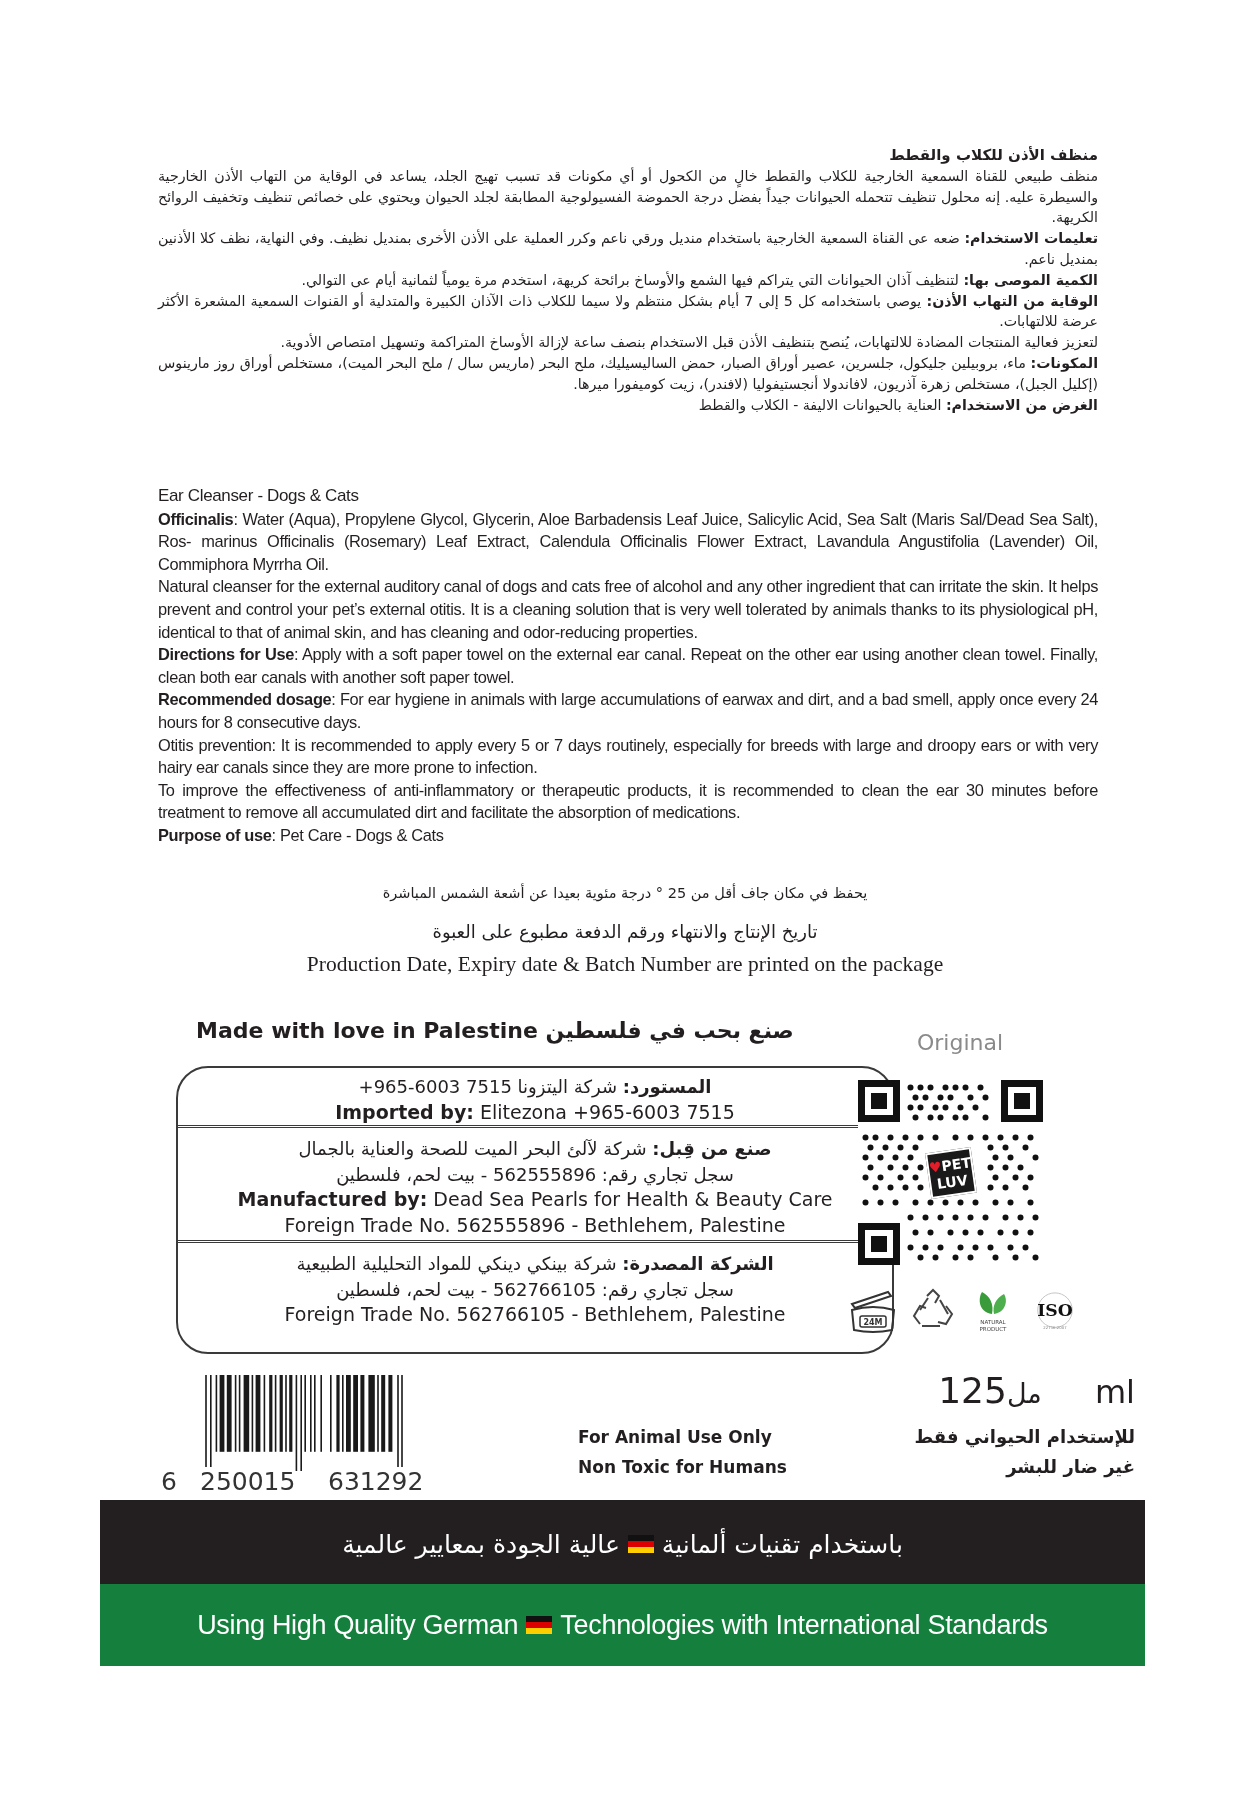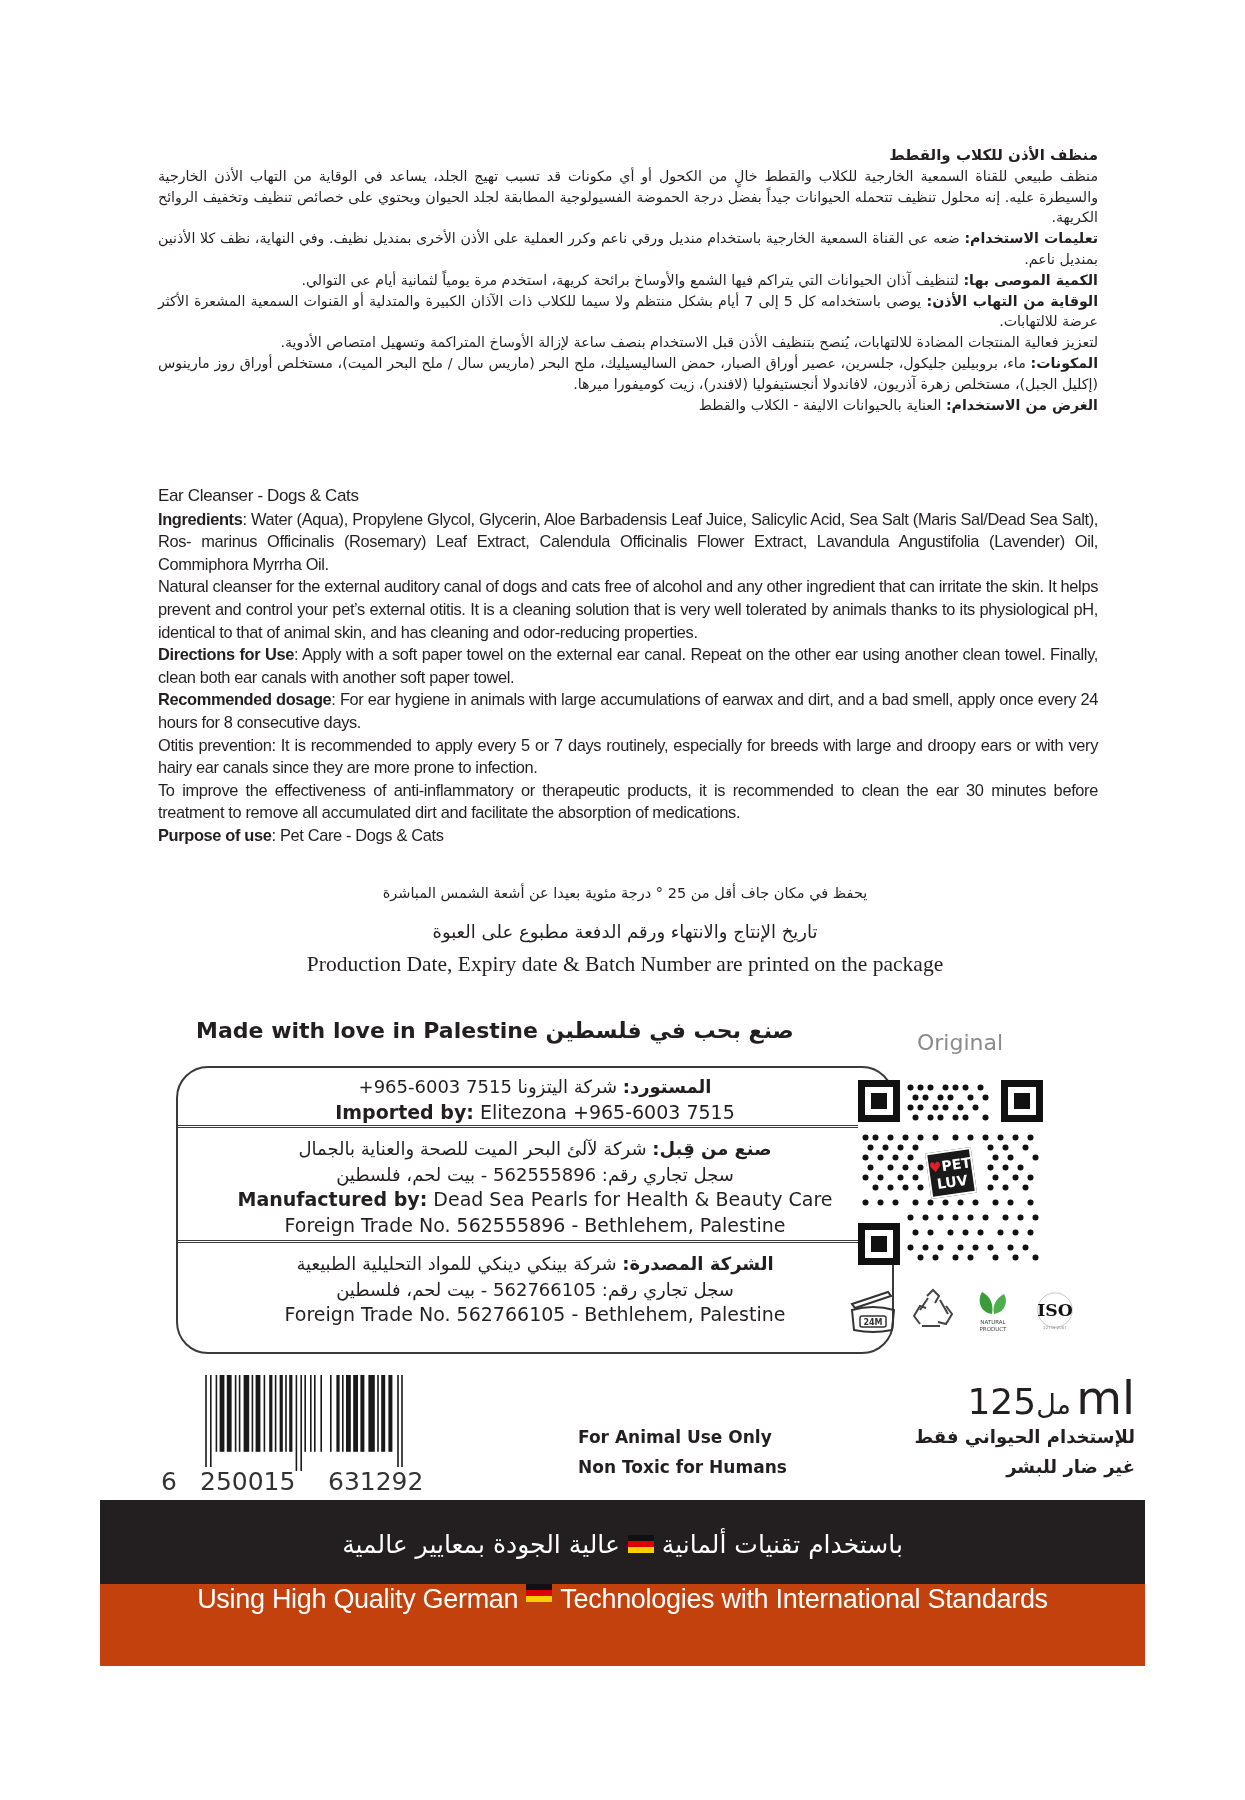--- a/index.html
+++ b/index.html
@@ -80,36 +80,36 @@
 
     .animal-en {
       position: absolute; left: 578px; top: 1422px; width: 270px;
       font-family: "DejaVu Sans", sans-serif; font-weight: bold; font-size: 17px; line-height: 30px; color: #231f20;
     }
     .volume {
       position: absolute; left: 895px; top: 1370px; width: 240px; text-align: right;
       font-family: "DejaVu Sans", sans-serif; color: #231f20; white-space: nowrap;
     }
     .volume .num { font-size: 36px; }
-    .volume .unit { font-size: 47px; }
+    .volume .unit { font-size: 32px; margin-left: 48px; }
     .volume .unit-ar { font-size: 27px; }
     .animal-ar {
       position: absolute; left: 860px; top: 1422px; width: 275px; text-align: right; direction: rtl;
       font-family: "DejaVu Sans", sans-serif; font-weight: bold; font-size: 18px; line-height: 30px; color: #231f20;
     }
 
     .banner { position: absolute; left: 100px; top: 1500px; width: 1045px; height: 166px; }
     .banner-top {
       position: absolute; left: 0; top: 0; width: 100%; height: 88px; background: #231f20;
       display: flex; align-items: center; justify-content: center;
       direction: rtl; font-family: "DejaVu Sans", sans-serif; font-size: 25px; color: #ffffff;
     }
     .banner-bottom {
-      position: absolute; left: 0; top: 84px; width: 100%; height: 82px; background: #c2410c;
-      display: flex; align-items: flex-start; justify-content: center;
+      position: absolute; left: 0; top: 84px; width: 100%; height: 82px; background: #15803d;
+      display: flex; align-items: center; justify-content: center;
       font-family: "Liberation Sans", sans-serif; font-size: 27px; color: #ffffff; letter-spacing: -0.3px;
     }
     .banner-top::after {
       content: ""; position: absolute; left: 0; bottom: -4px; width: 100%; height: 8px;
       background: linear-gradient(to bottom, #231f20 50%, #c21b2d 50%);
       clip-path: polygon(0 0, 100% 55%, 100% 100%, 0 100%);
     }
     .flag { display: inline-block; width: 26px; height: 18px; margin: 0 8px; vertical-align: middle;
       background: linear-gradient(to bottom, #111 0 33%, #dd0000 33% 66%, #ffce00 66% 100%); }
   </style>
@@ -122,21 +122,21 @@
   <p><b>تعليمات الاستخدام:</b><span> ضعه عى القناة السمعية الخارجية باستخدام منديل ورقي ناعم وكرر العملية على الأذن الأخرى بمنديل نظيف. وفي النهاية، نظف كلا الأذنين بمنديل ناعم.</span></p>
   <p><b>الكمية الموصى بها:</b><span> لتنظيف آذان الحيوانات التي يتراكم فيها الشمع والأوساخ برائحة كريهة، استخدم مرة يومياً لثمانية أيام عى التوالي.</span></p>
   <p><b>الوقاية من التهاب الأذن:</b><span> يوصى باستخدامه كل 5 إلى 7 أيام بشكل منتظم ولا سيما للكلاب ذات الآذان الكبيرة والمتدلية أو القنوات السمعية المشعرة الأكثر عرضة للالتهابات.</span></p>
   <p>لتعزيز فعالية المنتجات المضادة للالتهابات، يُنصح بتنظيف الأذن قبل الاستخدام بنصف ساعة لإزالة الأوساخ المتراكمة وتسهيل امتصاص الأدوية.</p>
   <p><b>المكونات:</b><span> ماء، بروبيلين جليكول، جلسرين، عصير أوراق الصبار، حمض الساليسيليك، ملح البحر (ماريس سال / ملح البحر الميت)، مستخلص أوراق روز مارينوس (إكليل الجبل)، مستخلص زهرة آذريون، لافاندولا أنجستيفوليا (لافندر)، زيت كوميفورا ميرها.</span></p>
   <p><b>الغرض من الاستخدام:</b><span> العناية بالحيوانات الاليفة - الكلاب والقطط</span></p>
 </div>
 
 <div class="en-block">
   <p><span class="title">Ear Cleanser - Dogs &amp; Cats</span></p>
-  <p><b>Ingredients</b><span>: Water (Aqua), Propylene Glycol, Glycerin, Aloe Barbadensis Leaf Juice, Salicylic Acid, Sea Salt (Maris Sal/Dead Sea Salt), Ros- marinus Officinalis (Rosemary) Leaf Extract, Calendula Officinalis Flower Extract, Lavandula Angustifolia (Lavender) Oil, Commiphora Myrrha Oil.</span></p>
+  <p><b>Officinalis</b><span>: Water (Aqua), Propylene Glycol, Glycerin, Aloe Barbadensis Leaf Juice, Salicylic Acid, Sea Salt (Maris Sal/Dead Sea Salt), Ros- marinus Officinalis (Rosemary) Leaf Extract, Calendula Officinalis Flower Extract, Lavandula Angustifolia (Lavender) Oil, Commiphora Myrrha Oil.</span></p>
   <p>Natural cleanser for the external auditory canal of dogs and cats free of alcohol and any other ingredient that can irritate the skin. It helps prevent and control your pet’s external otitis. It is a cleaning solution that is very well tolerated by animals thanks to its physiological pH, identical to that of animal skin, and has cleaning and odor-reducing properties.</p>
   <p><b>Directions for Use</b><span>: Apply with a soft paper towel on the external ear canal. Repeat on the other ear using another clean towel. Finally, clean both ear canals with another soft paper towel.</span></p>
   <p><b>Recommended dosage</b><span>: For ear hygiene in animals with large accumulations of earwax and dirt, and a bad smell, apply once every 24 hours for 8 consecutive days.</span></p>
   <p>Otitis prevention: It is recommended to apply every 5 or 7 days routinely, especially for breeds with large and droopy ears or with very hairy ear canals since they are more prone to infection.</p>
   <p>To improve the effectiveness of anti-inflammatory or therapeutic products, it is recommended to clean the ear 30 minutes before treatment to remove all accumulated dirt and facilitate the absorption of medications.</p>
   <p><b>Purpose of use</b><span>: Pet Care - Dogs &amp; Cats</span></p>
 </div>
 
 <div class="storage">يحفظ في مكان جاف أقل من 25 ° درجة مئوية بعيدا عن أشعة الشمس المباشرة</div>
 <div class="date-ar">تاريخ الإنتاج والانتهاء ورقم الدفعة مطبوع على العبوة</div>

